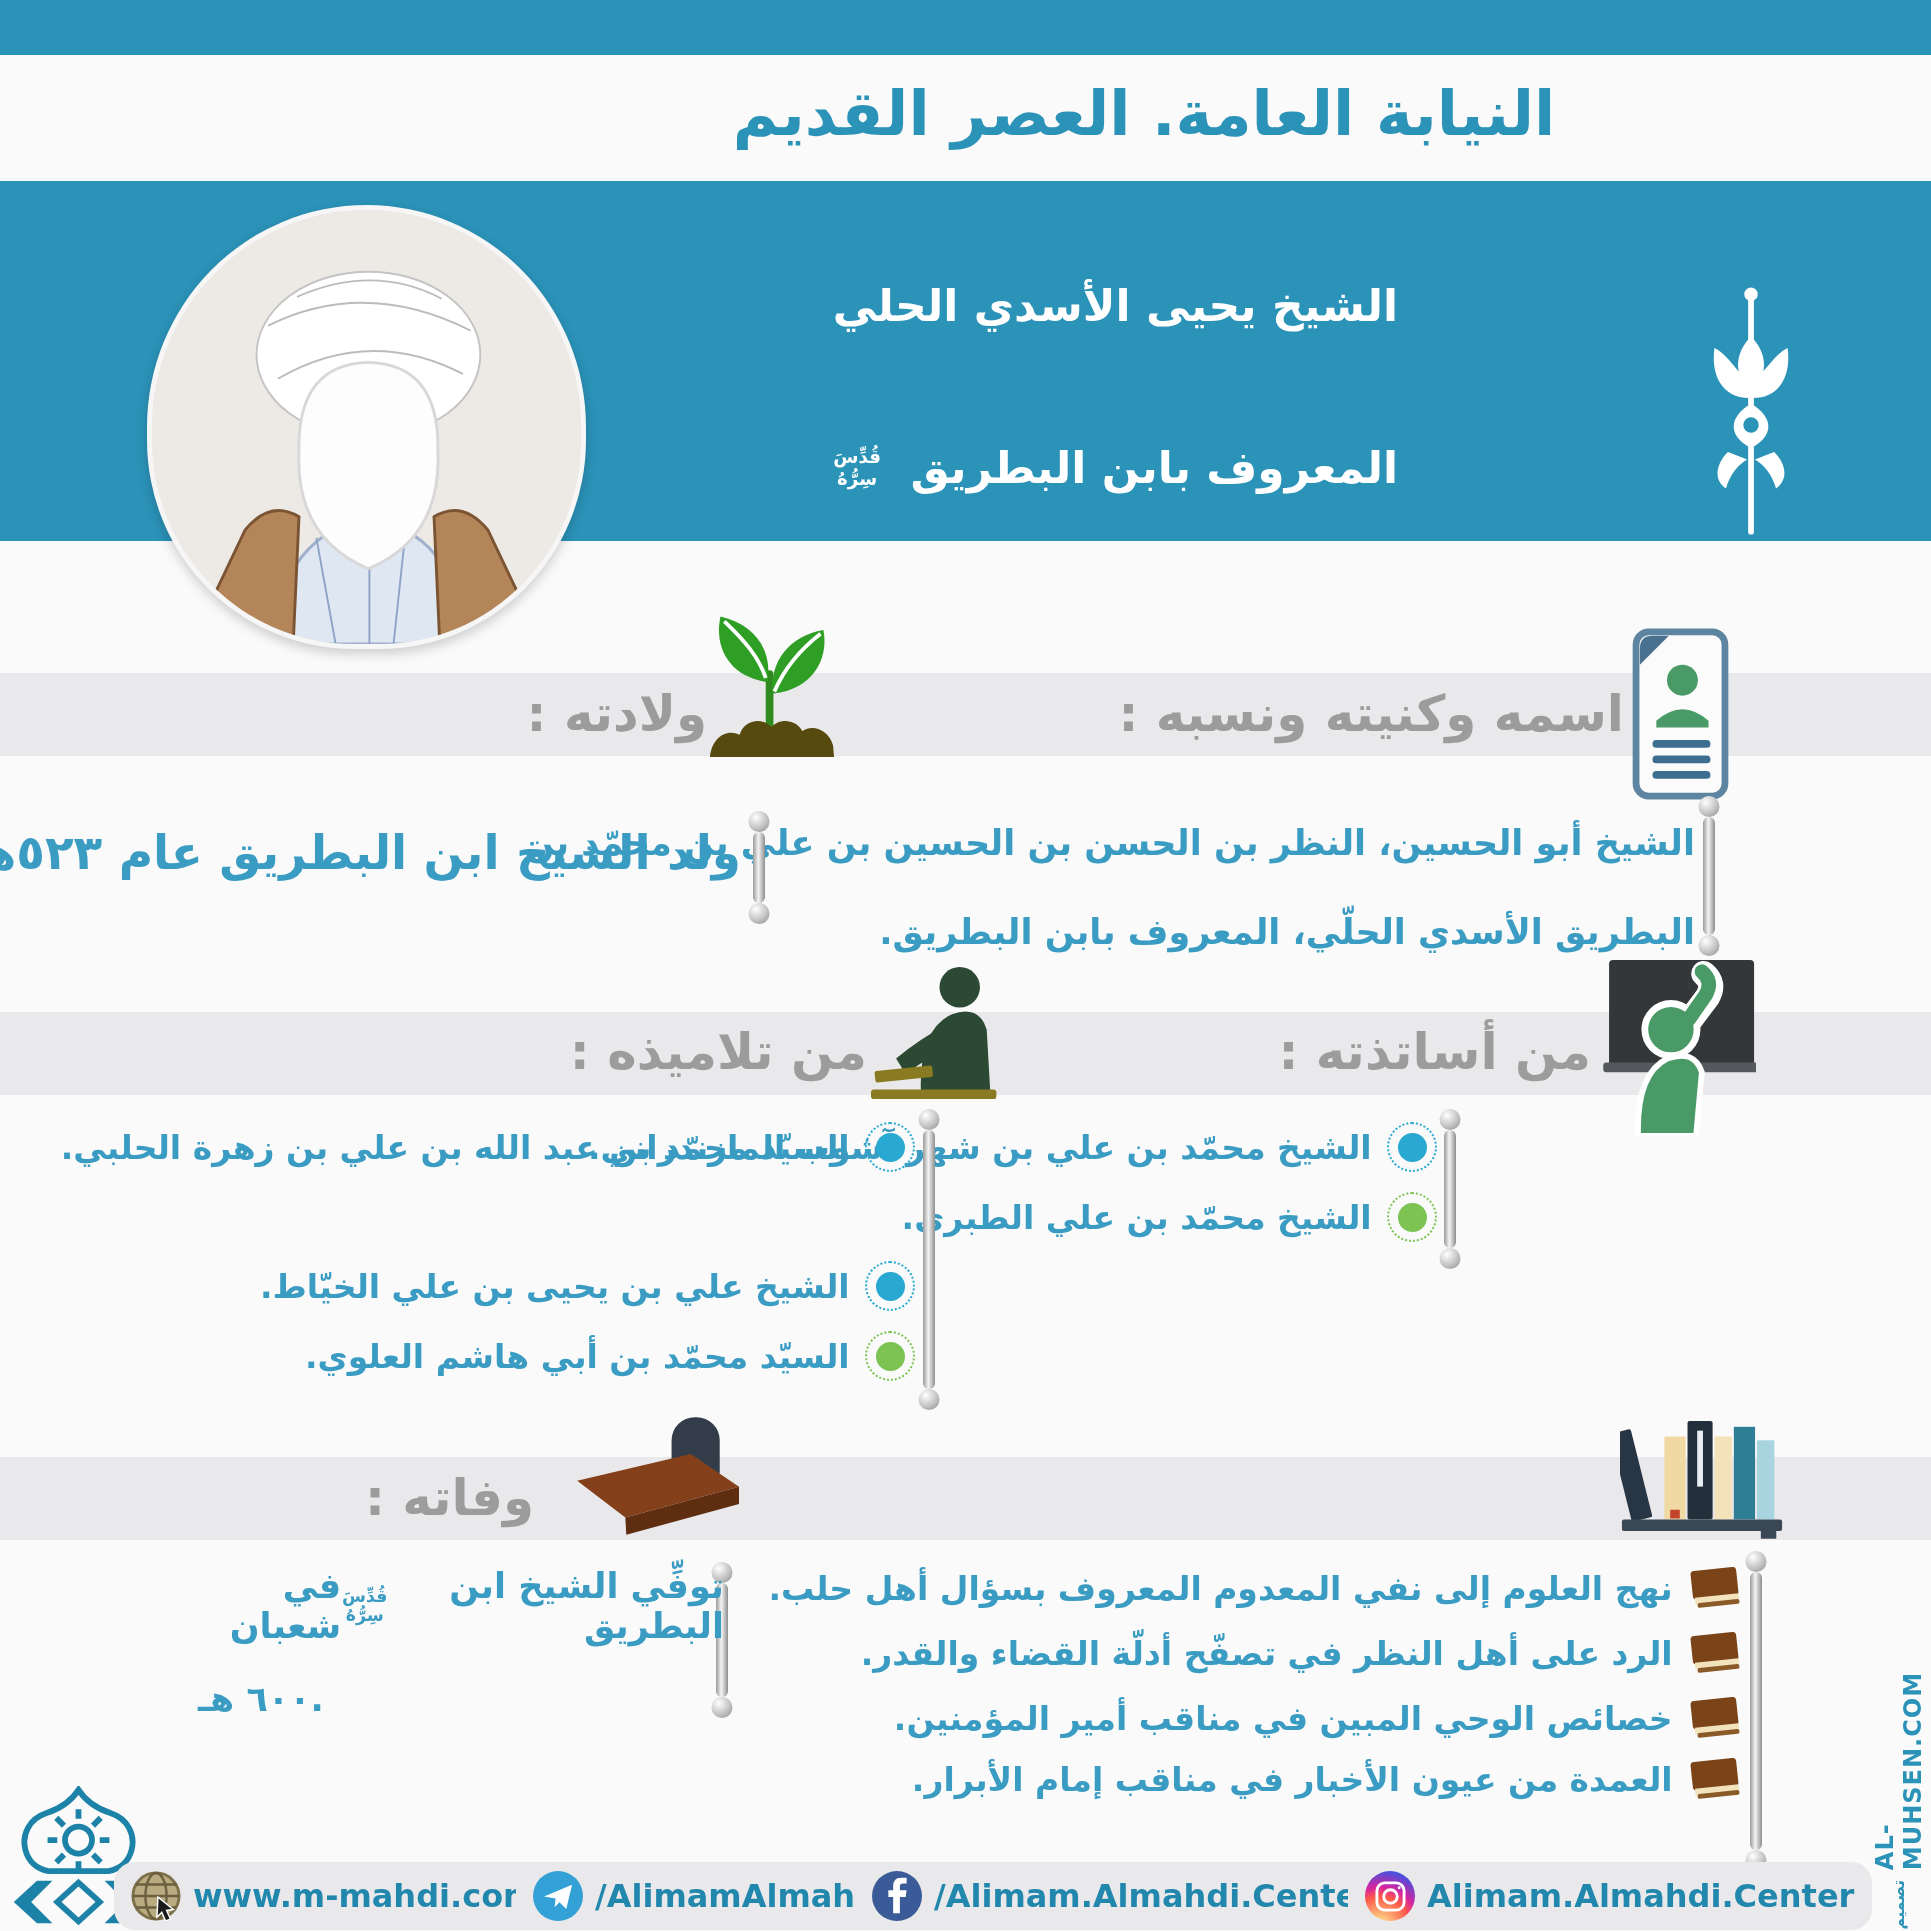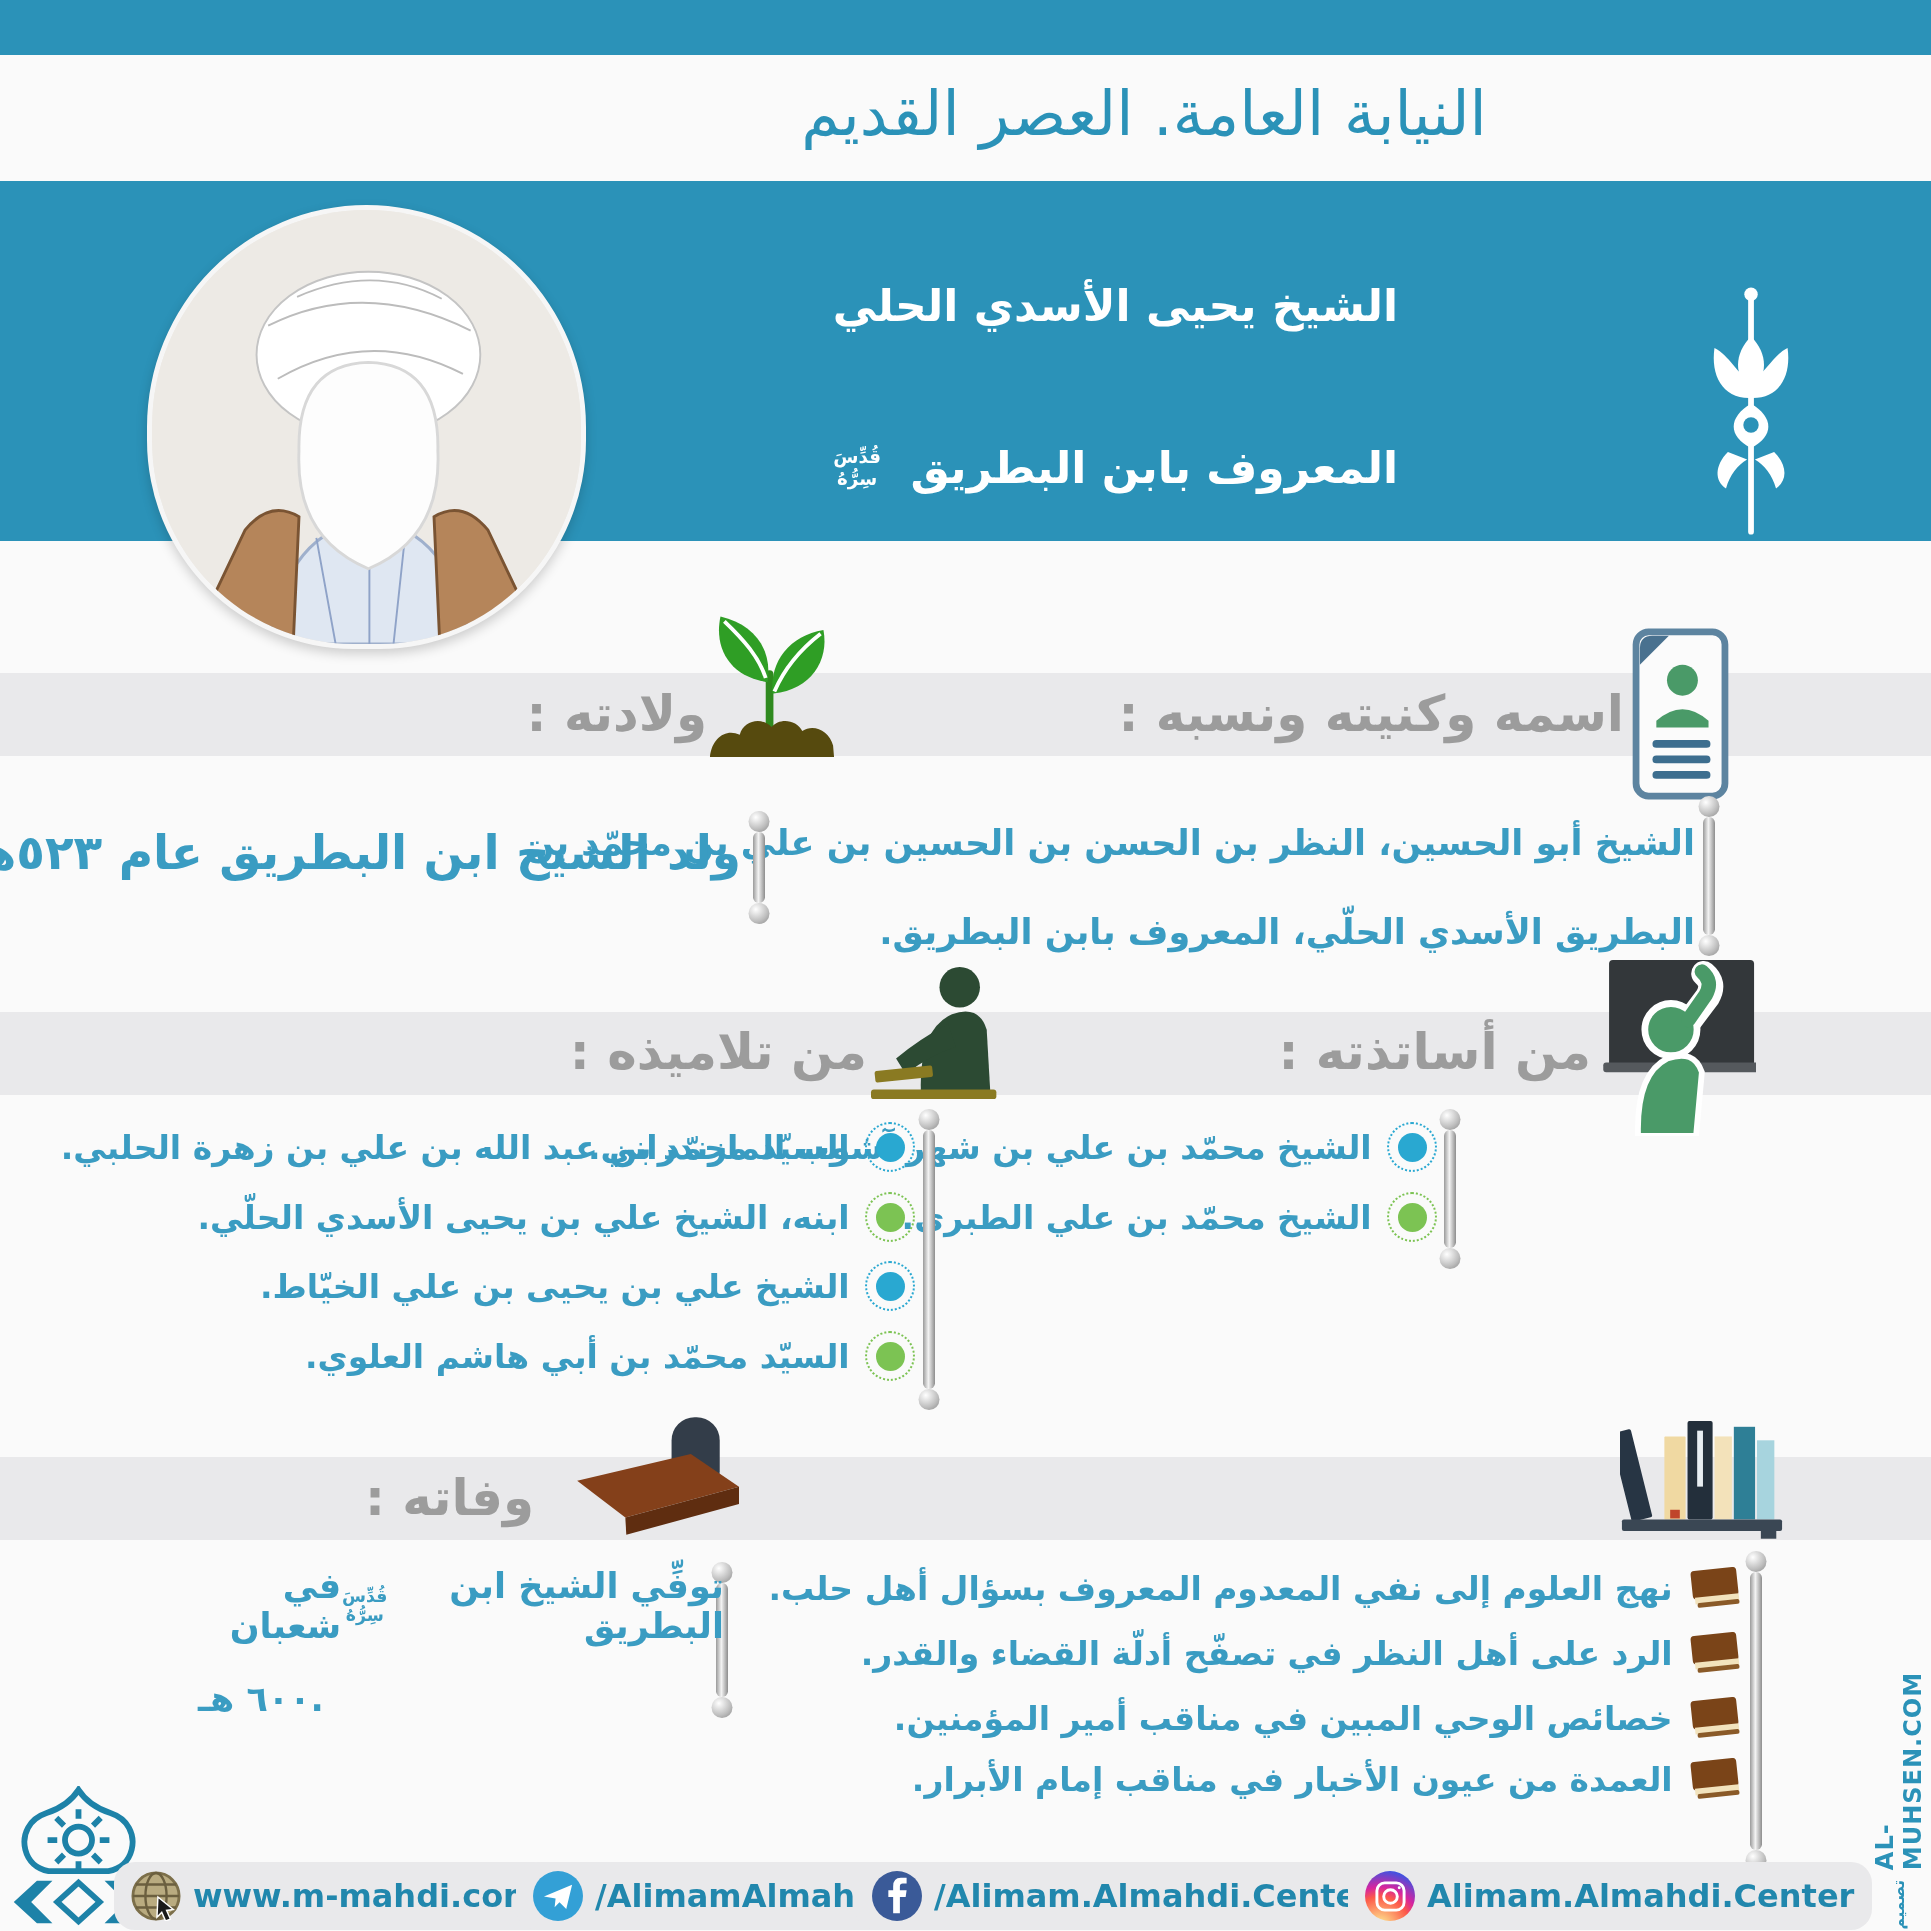--- a/index.html
+++ b/index.html
@@ -3,21 +3,21 @@
 <meta charset="utf-8">
 <style>
   html,body{margin:0;padding:0;background:#dcdcdc;}
   .canvas{position:relative;width:1931px;height:1931px;background:#fafafa;overflow:hidden;
           font-family:"DejaVu Sans",sans-serif;}
   .abs{position:absolute;}
 
   
   .topbar{left:0;top:0;width:1931px;height:55px;background:#2b92b8;}
   .main-title{left:637px;top:77px;width:1014px;text-align:center;direction:rtl;
-              font-size:62px;font-weight:normal;color:#2b92b8;white-space:nowrap;}
+              font-size:62px;font-weight:bold;color:#2b92b8;white-space:nowrap;}
   .headerband{left:0;top:181px;width:1931px;height:360px;background:#2b92b8;}
   .portrait{left:147px;top:205px;width:429px;height:434px;border-radius:50% 50% 47% 47%;
             background:#edeae5;border:5.8px solid #f6f6f6;overflow:hidden;
             box-shadow:0 4.8px 11.6px rgba(0,0,0,.18);}
   .name1{right:533px;top:280px;font-size:44px;font-weight:bold;color:#fff;direction:rtl;white-space:nowrap;}
   .name2row{right:533px;top:442px;display:flex;direction:rtl;align-items:center;gap:19.3px;color:#fff;}
   .name2{font-size:44px;font-weight:bold;white-space:nowrap;}
   .honor{font-size:18.3px;font-weight:bold;width:68px;line-height:1.15;text-align:center;}
 
   
@@ -182,26 +182,20 @@
     <span class="txt">الشيخ محمّد بن علي الطبري.</span>
   </div>
 
   <div class="abs pole" style="left:923px;top:1130px;height:259px;"></div>
   <div class="abs row" style="right:1016px;top:1118px;">
     <span class="bullet b-blue">
         <i></i>
       </span>
     <span class="txt">السيّد محمّد بن عبد الله بن علي بن زهرة الحلبي.</span>
   </div>
-  <div class="abs row" style="right:1016px;top:1188px;">
-    <span class="bullet b-green">
-        <i></i>
-      </span>
-    <span class="txt">ابنه، الشيخ علي بن يحيى الأسدي الحلّي.</span>
-  </div>
   <div class="abs row" style="right:1016px;top:1257px;">
     <span class="bullet b-blue">
         <i></i>
       </span>
     <span class="txt">الشيخ علي بن يحيى بن علي الخيّاط.</span>
   </div>
   <div class="abs row" style="right:1016px;top:1327px;">
     <span class="bullet b-green">
         <i></i>
       </span>

